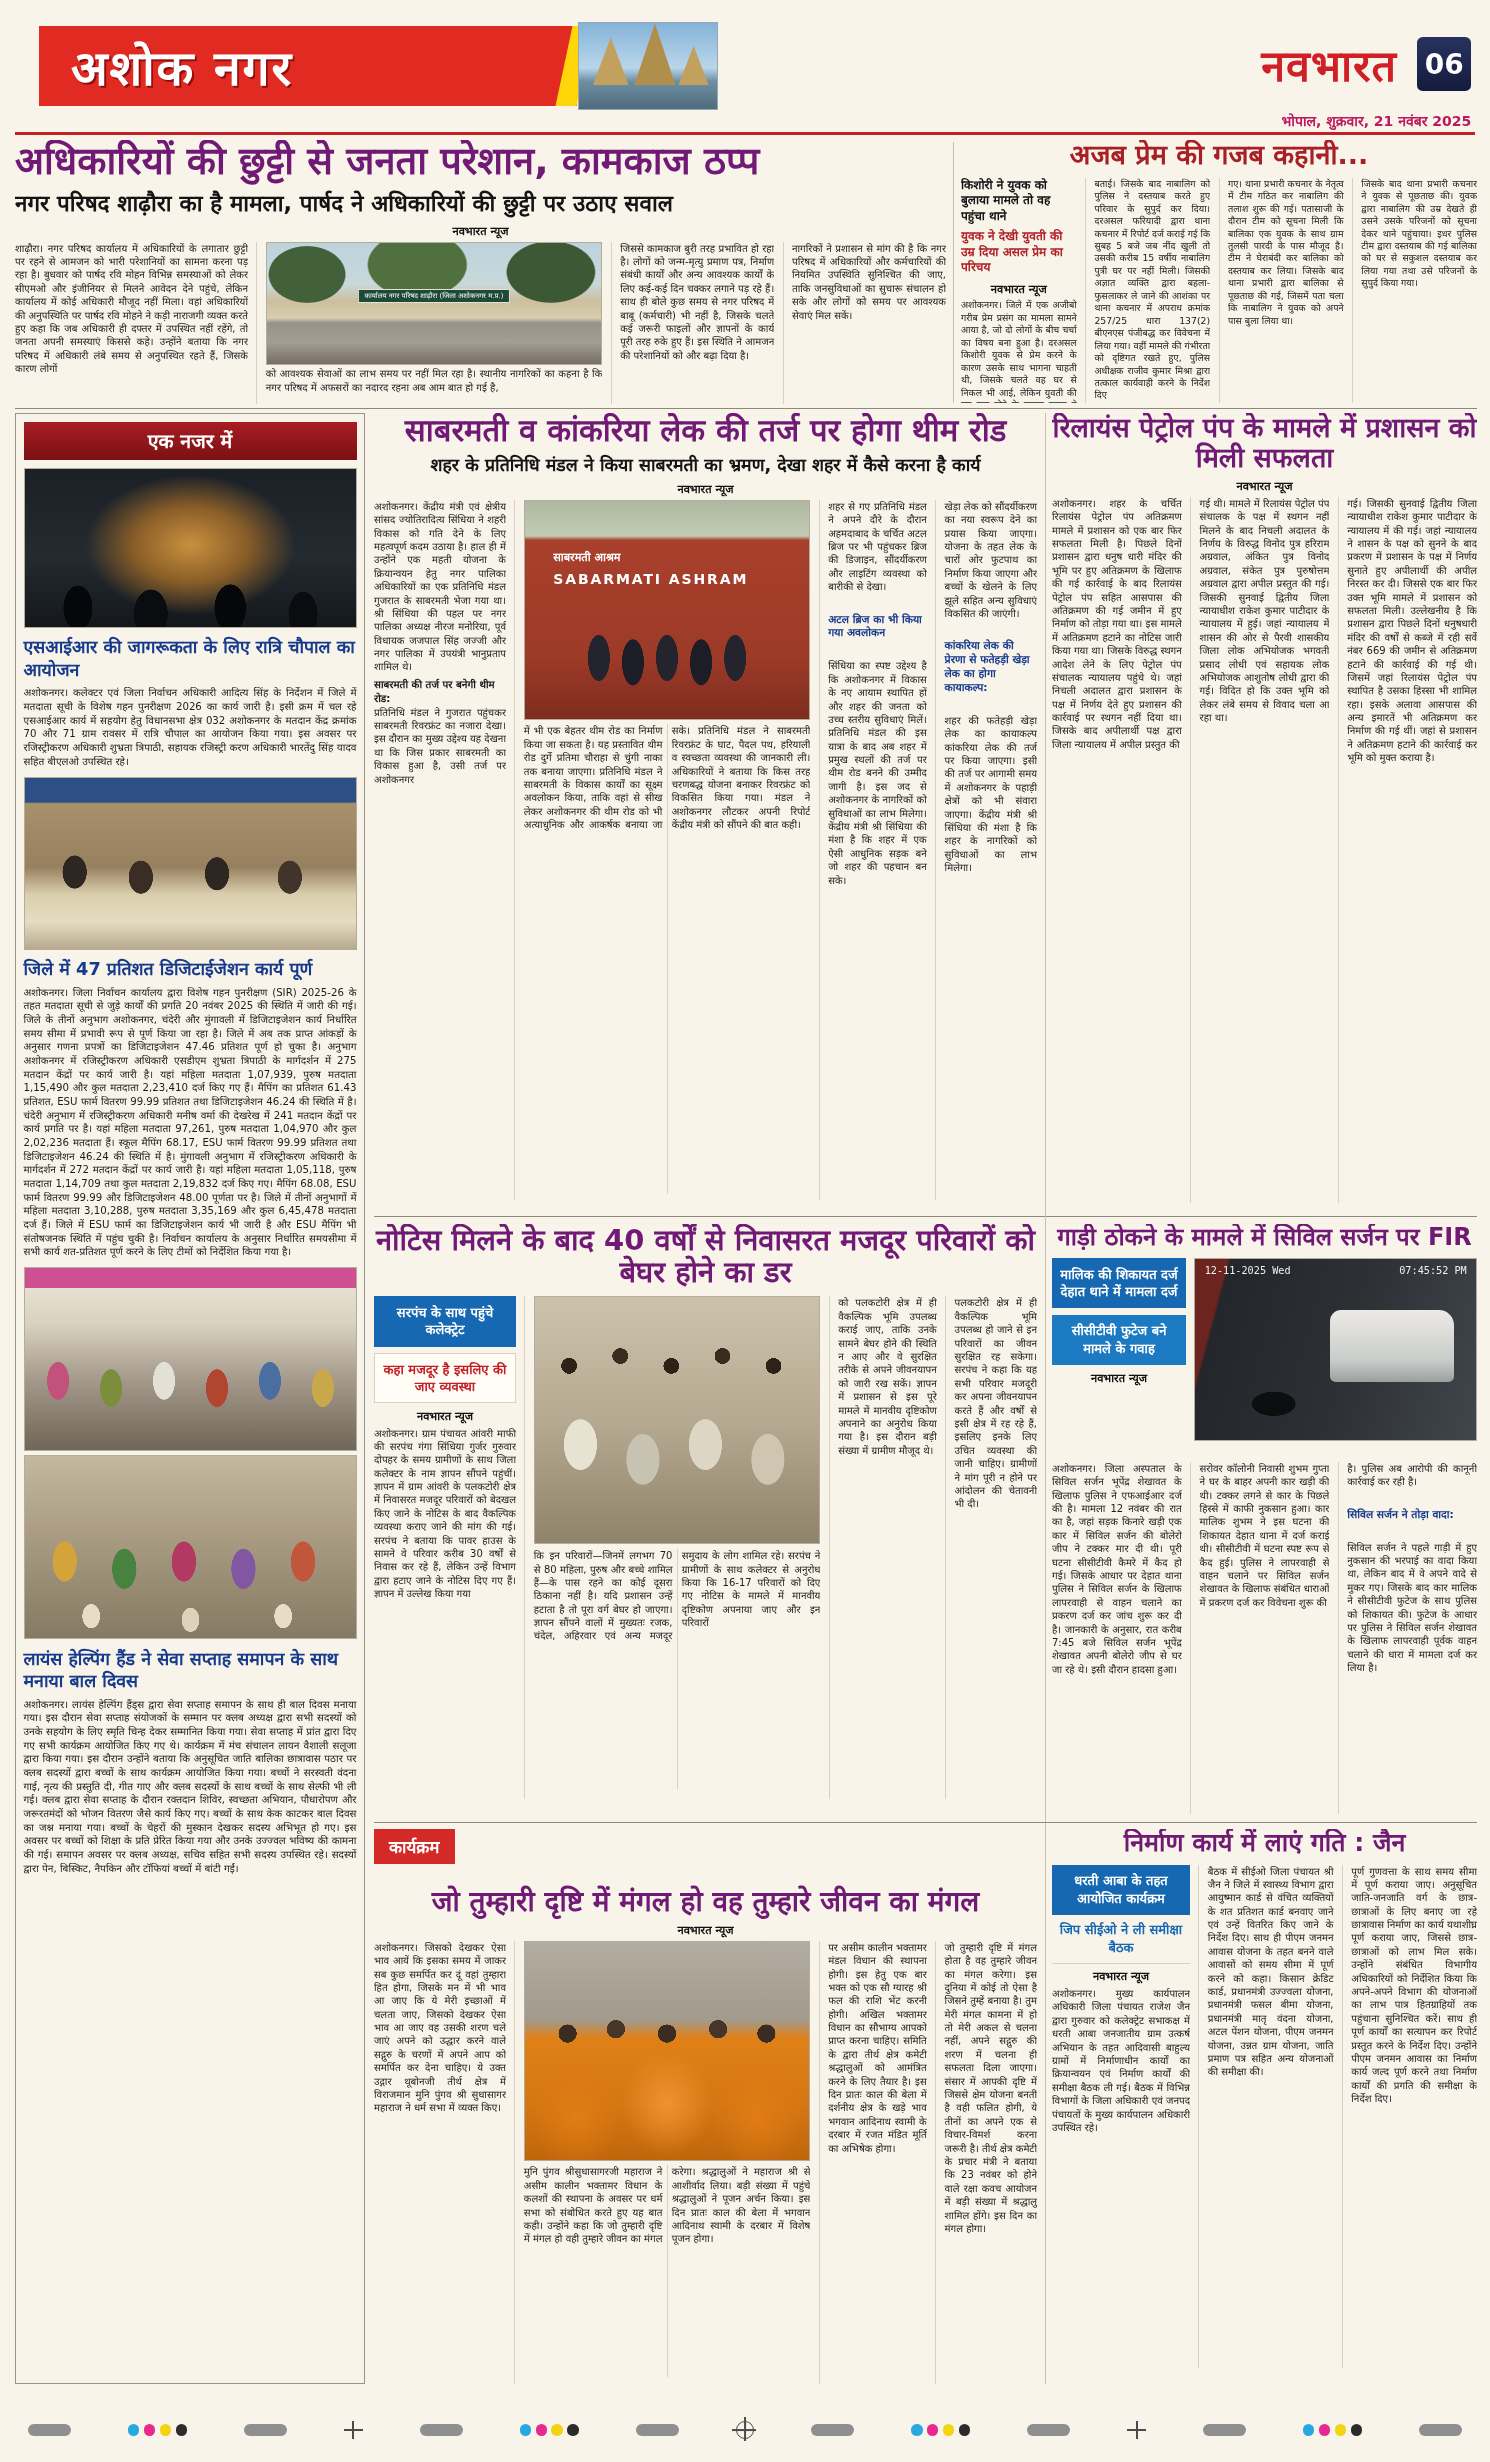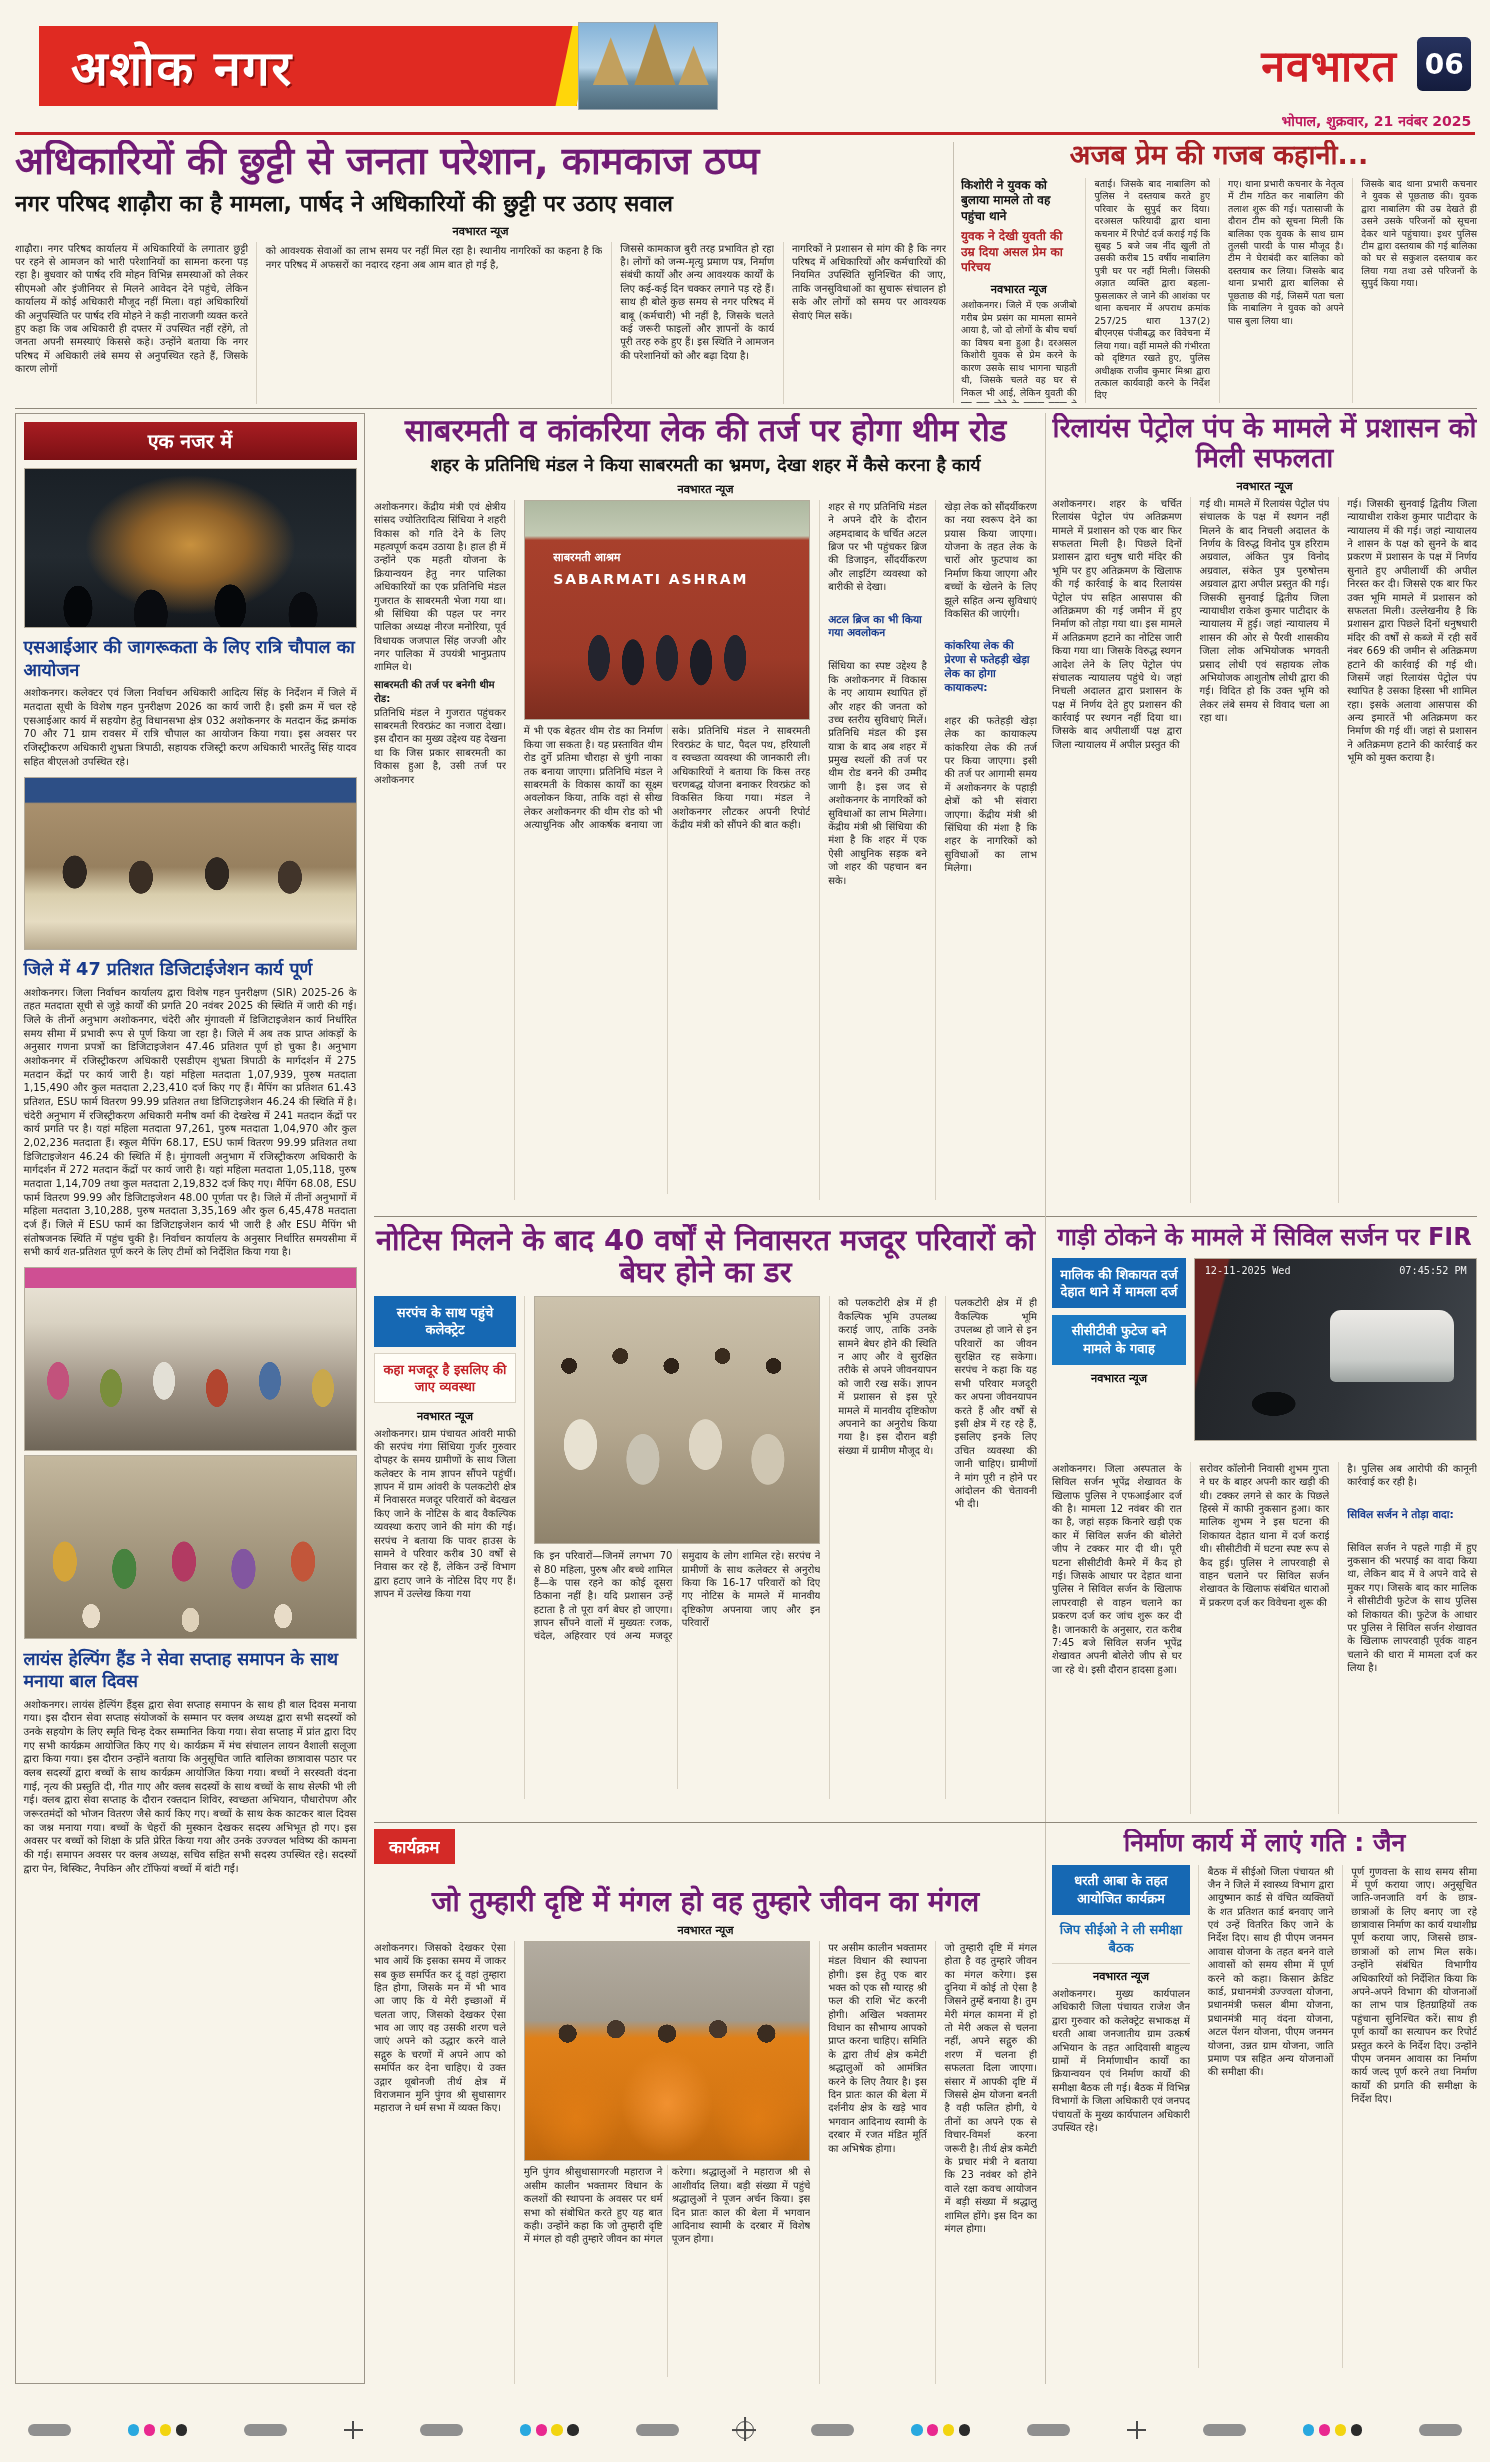--- a/index.html
+++ b/index.html
@@ -156,20 +156,23 @@
   </header>
   <div class="header-rule"></div>
 
   <section class="art" style="left:15px;top:140px;width:931px;height:264px;">
     <h1 class="hl" style="font-size:38px;">अधिकारियों की छुट्टी से जनता परेशान, कामकाज ठप्प</h1>
     <h2 class="subhl" style="font-size:22.4px;margin-top:4.7px;">नगर परिषद शाढ़ौरा का है मामला, पार्षद ने अधिकारियों की छुट्टी पर उठाए सवाल</h2>
     <div class="byline">नवभारत न्यूज</div>
     <div class="cols" style="height:166px;">
       <div class="body-txt" style="width:233px;">शाढ़ौरा। नगर परिषद कार्यालय में अधिकारियों के लगातार छुट्टी पर रहने से आमजन को भारी परेशानियों का सामना करना पड़ रहा है। बुधवार को पार्षद रवि मोहन विभिन्न समस्याओं को लेकर सीएमओ और इंजीनियर से मिलने आवेदन देने पहुंचे, लेकिन कार्यालय में कोई अधिकारी मौजूद नहीं मिला। वहां अधिकारियों की अनुपस्थिति पर पार्षद रवि मोहने ने कड़ी नाराजगी व्यक्त करते हुए कहा कि जब अधिकारी ही दफ्तर में उपस्थित नहीं रहेंगे, तो जनता अपनी समस्याएं किससे कहे। उन्होंने बताया कि नगर परिषद में अधिकारी लंबे समय से अनुपस्थित रहते हैं, जिसके कारण लोगों</div>
       <figure style="width:346px;">
+        <div class="photo ph-main">
+          <span class="ph-sign">कार्यालय नगर परिषद शाढ़ौरा (जिला अशोकनगर म.प्र.)</span>
+        </div>
         <figcaption class="body-txt">को आवश्यक सेवाओं का लाभ समय पर नहीं मिल रहा है। स्थानीय नागरिकों का कहना है कि नगर परिषद में अफसरों का नदारद रहना अब आम बात हो गई है,</figcaption>
       </figure>
       <div class="body-txt" style="flex:1;">जिससे कामकाज बुरी तरह प्रभावित हो रहा है। लोगों को जन्म-मृत्यु प्रमाण पत्र, निर्माण संबंधी कार्यों और अन्य आवश्यक कार्यों के लिए कई-कई दिन चक्कर लगाने पड़ रहे हैं। साथ ही बोले कुछ समय से नगर परिषद में बाबू (कर्मचारी) भी नहीं है, जिसके चलते कई जरूरी फाइलों और ज्ञापनों के कार्य पूरी तरह रुके हुए हैं। इस स्थिति ने आमजन की परेशानियों को और बढ़ा दिया है।</div>
       <div class="body-txt" style="flex:1;">नागरिकों ने प्रशासन से मांग की है कि नगर परिषद में अधिकारियों और कर्मचारियों की नियमित उपस्थिति सुनिश्चित की जाए, ताकि जनसुविधाओं का सुचारू संचालन हो सके और लोगों को समय पर आवश्यक सेवाएं मिल सकें।</div>
     </div>
   </section>
 
   <div class="vrule" style="left:953px;top:142px;height:261px;"></div>
 
   <section class="art" style="left:961px;top:140px;width:516px;height:264px;">

